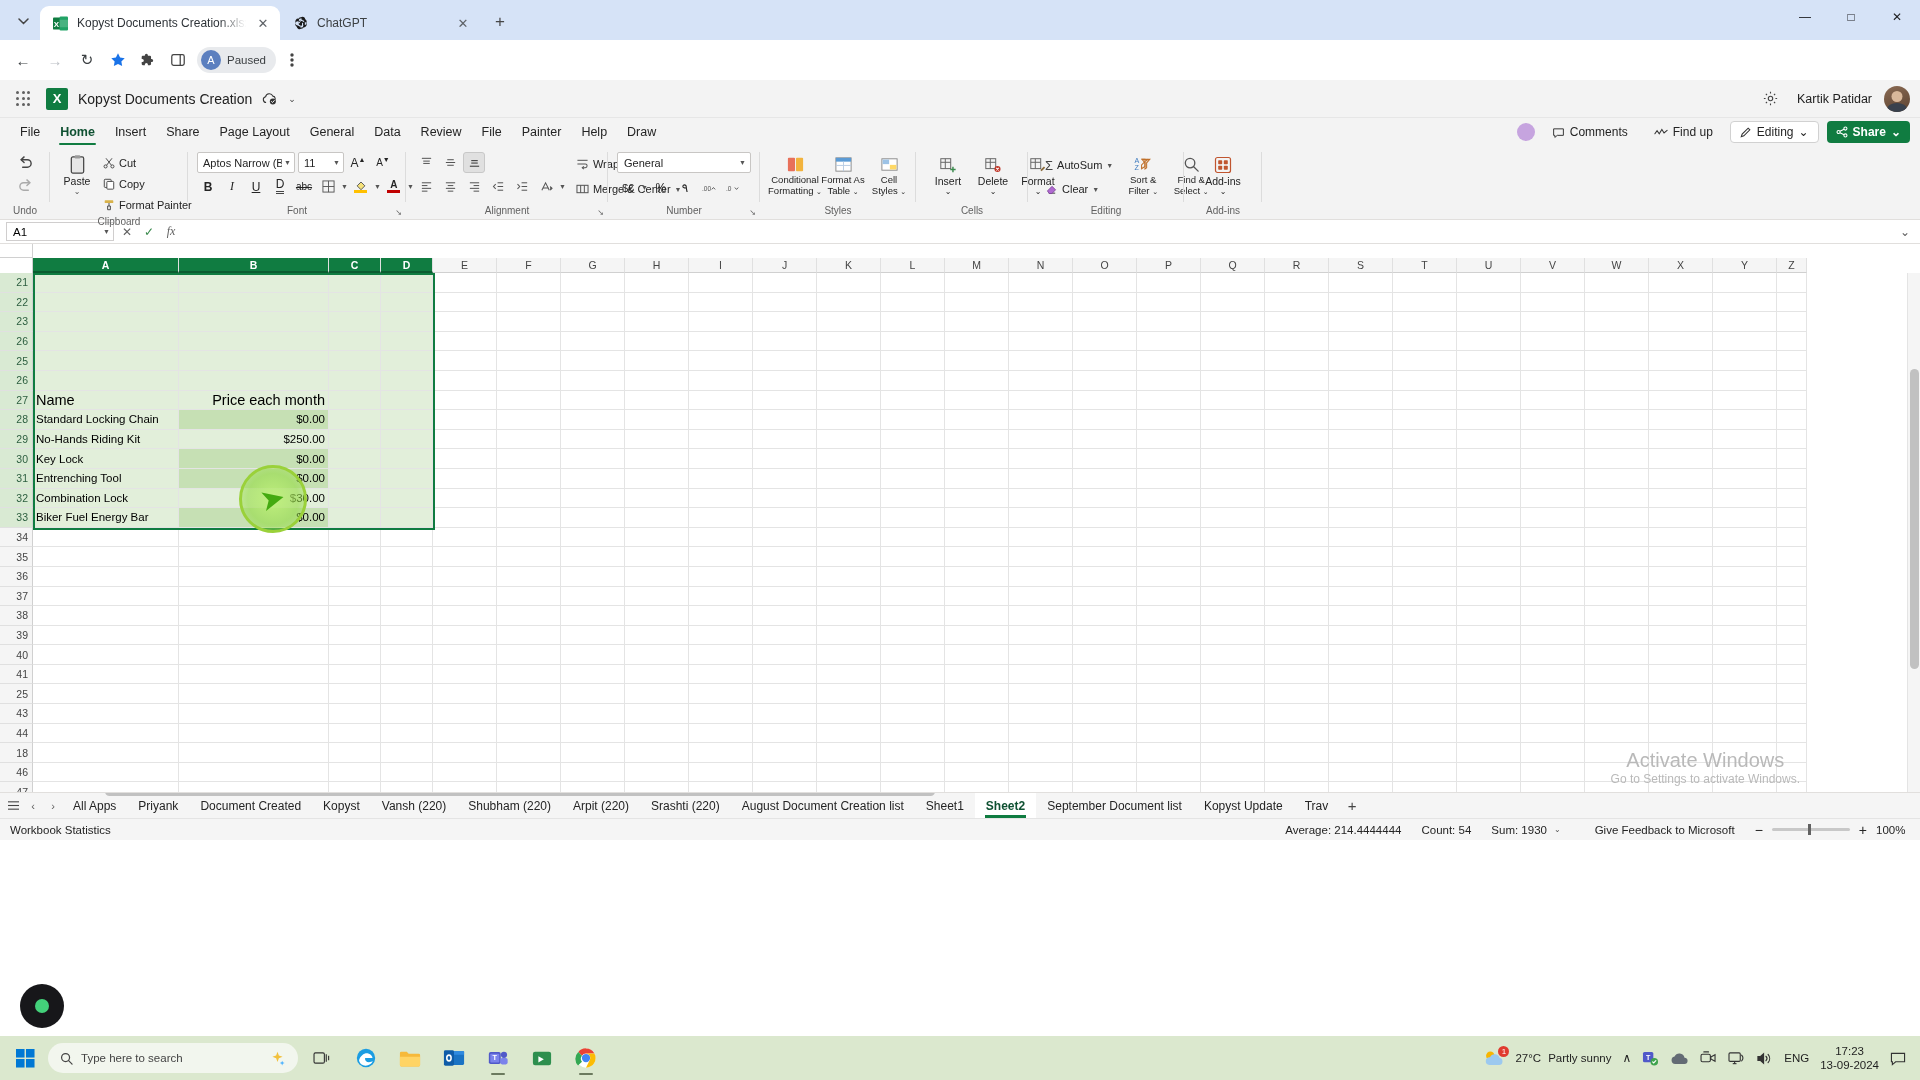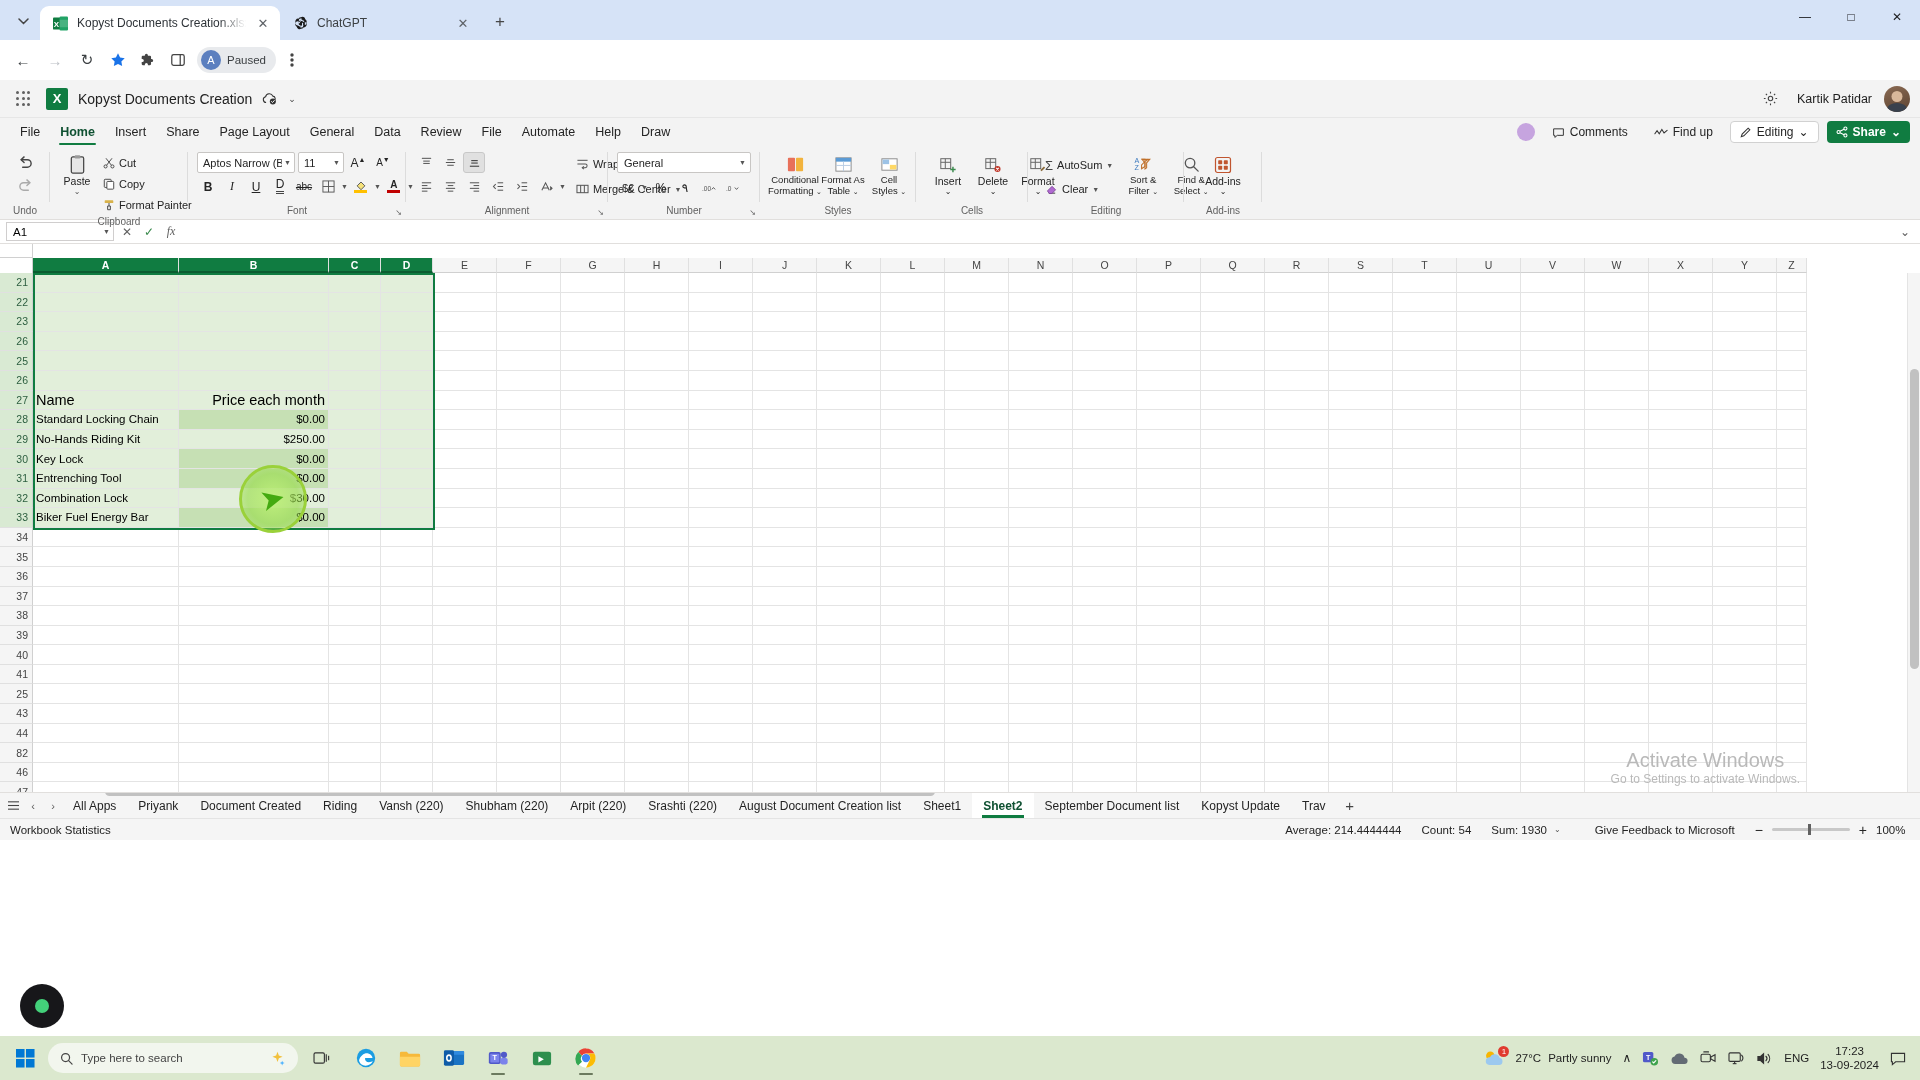--- a/index.html
+++ b/index.html
@@ -446,21 +446,21 @@
   <div class="xl-ribbon-tabs">
     <div class="rtab">File</div>
     <div class="rtab active">Home</div>
     <div class="rtab">Insert</div>
     <div class="rtab">Share</div>
     <div class="rtab">Page Layout</div>
     <div class="rtab">General</div>
     <div class="rtab">Data</div>
     <div class="rtab">Review</div>
     <div class="rtab">File</div>
-    <div class="rtab">Automate</div>
+    <div class="rtab">Painter</div>
     <div class="rtab">Help</div>
     <div class="rtab">Draw</div>
 
     <div class="rtabs-right">
       <span class="ppl-dot"></span>
       <button class="pill-btn">
         <span>
           <svg width="13" height="13" viewBox="0 0 16 16" fill="none" stroke="#333" stroke-width="1.2">
               <path d="M2 3.5h12v8H6.5L3.5 14v-2.5H2z"></path>
             </svg>
@@ -973,21 +973,21 @@
         <div class="rh">35</div>
         <div class="rh">36</div>
         <div class="rh">37</div>
         <div class="rh">38</div>
         <div class="rh">39</div>
         <div class="rh">40</div>
         <div class="rh">41</div>
         <div class="rh">25</div>
         <div class="rh">43</div>
         <div class="rh">44</div>
-        <div class="rh">82</div>
+        <div class="rh">18</div>
         <div class="rh">46</div>
         <div class="rh">47</div>
       </div>
     <div class="cells" id="cells">
         <div class="grow">
           <div class="cell tint" style="width: 146px; flex-basis: 146px;"></div>
           <div class="cell tint right" style="width: 150px; flex-basis: 150px;"></div>
           <div class="cell tint" style="width: 52px; flex-basis: 52px;"></div>
           <div class="cell tint" style="width: 52px; flex-basis: 52px;"></div>
           <div class="cell" style="width: 64px; flex-basis: 64px;"></div>
@@ -1771,21 +1771,21 @@
             <line x1="1" y1="10" x2="13" y2="10"></line>
           </svg>
       </div>
       <div class="sb-ic">‹</div>
       <div class="sb-ic">›</div>
     </div>
     <div id="sheettabs" style="display:flex;align-items:center;">
         <div class="stab">All Apps</div>
         <div class="stab">Priyank</div>
         <div class="stab">Document Created</div>
-        <div class="stab">Riding</div>
+        <div class="stab">Kopyst</div>
         <div class="stab">Vansh (220)</div>
         <div class="stab">Shubham (220)</div>
         <div class="stab">Arpit (220)</div>
         <div class="stab">Srashti (220)</div>
         <div class="stab">August Document Creation list</div>
         <div class="stab">Sheet1</div>
         <div class="stab active">Sheet2</div>
         <div class="stab">September Document list</div>
         <div class="stab">Kopyst Update</div>
         <div class="stab">Trav</div>

